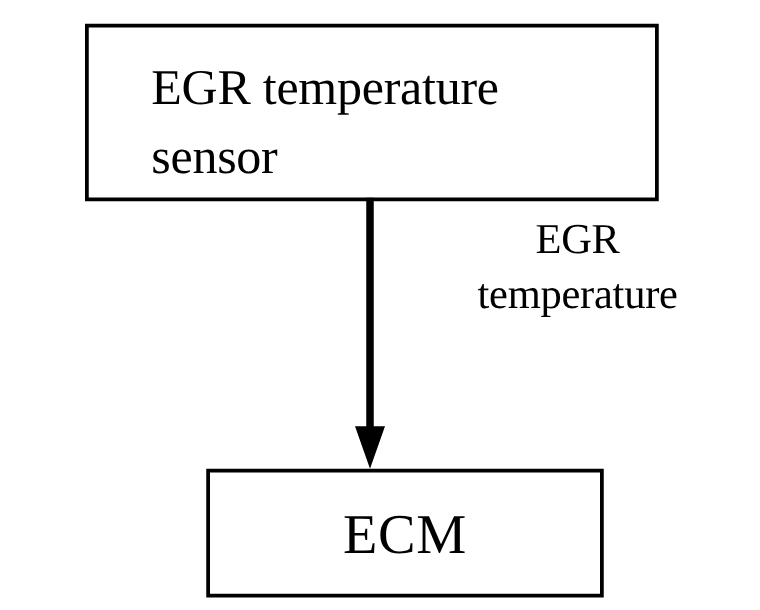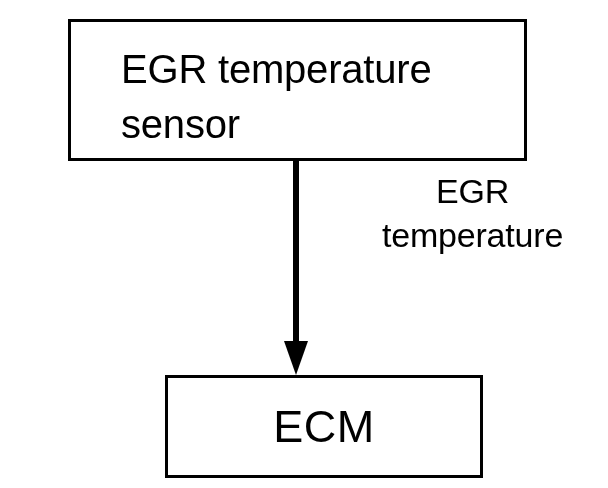--- a/index.html
+++ b/index.html
@@ -6,21 +6,21 @@
     margin: 0;
     padding: 0;
     background: #ffffff;
   }
   #canvas {
     position: relative;
     width: 608px;
     height: 488px;
     background: #ffffff;
     overflow: hidden;
-    font-family: Liberation Sans, sans-serif;
+    font-family: Liberation Serif, serif;
     color: #000000;
   }
 
   
   .block {
     position: absolute;
     box-sizing: border-box;
     border: 3px solid #000000;
     background: #ffffff;
   }

